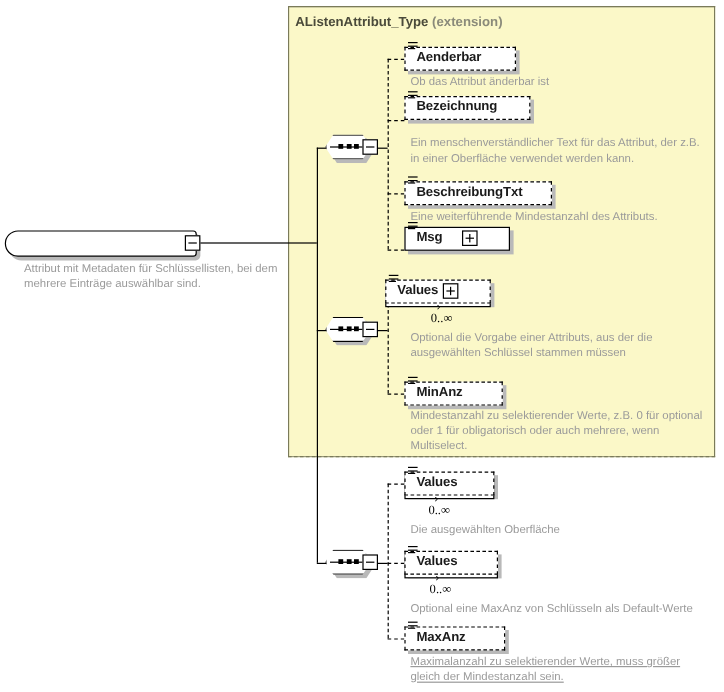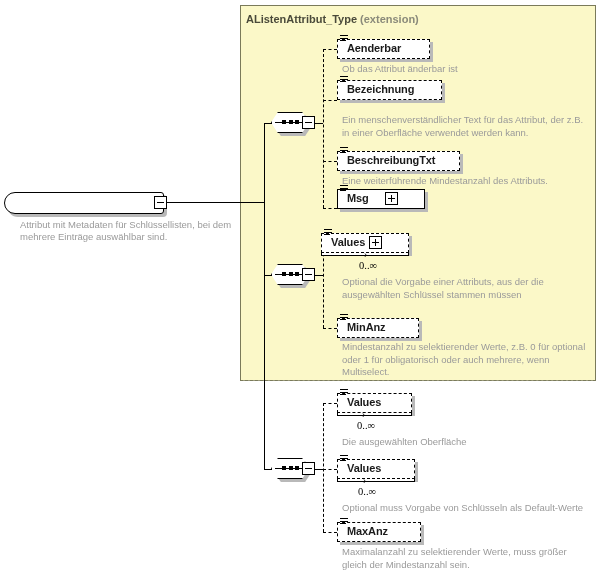--- a/index.html
+++ b/index.html
@@ -432,25 +432,25 @@
   <div class="body"></div>
   <div class="eicon">
       <i></i>
       <i></i>
       <i></i>
     </div>
   <div class="label">Values</div>
 </div>
 <div class="repeat-arrow" style="left:363px; top:477px;">›</div>
 <div class="card" style="left:358px; top:486px;">0..∞</div>
-<div class="desc" style="left:342px; top:502px; width:252px;">Optional muss Vorgabe von Schlüsseln als Default-Werte</div>
+<div class="desc" style="left:342px; top:502px; width:252px;">Optional eine MaxAnz von Schlüsseln als Default-Werte</div>
 
 <div class="node" style="left:337px; top:522px; width:64px;">
   <div class="shadow"></div>
   <div class="body"></div>
   <div class="eicon">
       <i></i>
       <i></i>
       <i></i>
     </div>
   <div class="label">MaxAnz</div>
 </div>
-<div class="desc" style="left:342px; top:546px; width:250px;">Maximalanzahl zu selektierender Werte, muss größer gleich der Mindestanzahl sein.</div>
+<div class="desc" style="left:342px; top:546px; width:250px;text-decoration:underline;">Maximalanzahl zu selektierender Werte, muss größer gleich der Mindestanzahl sein.</div>
 
 </body></html>

